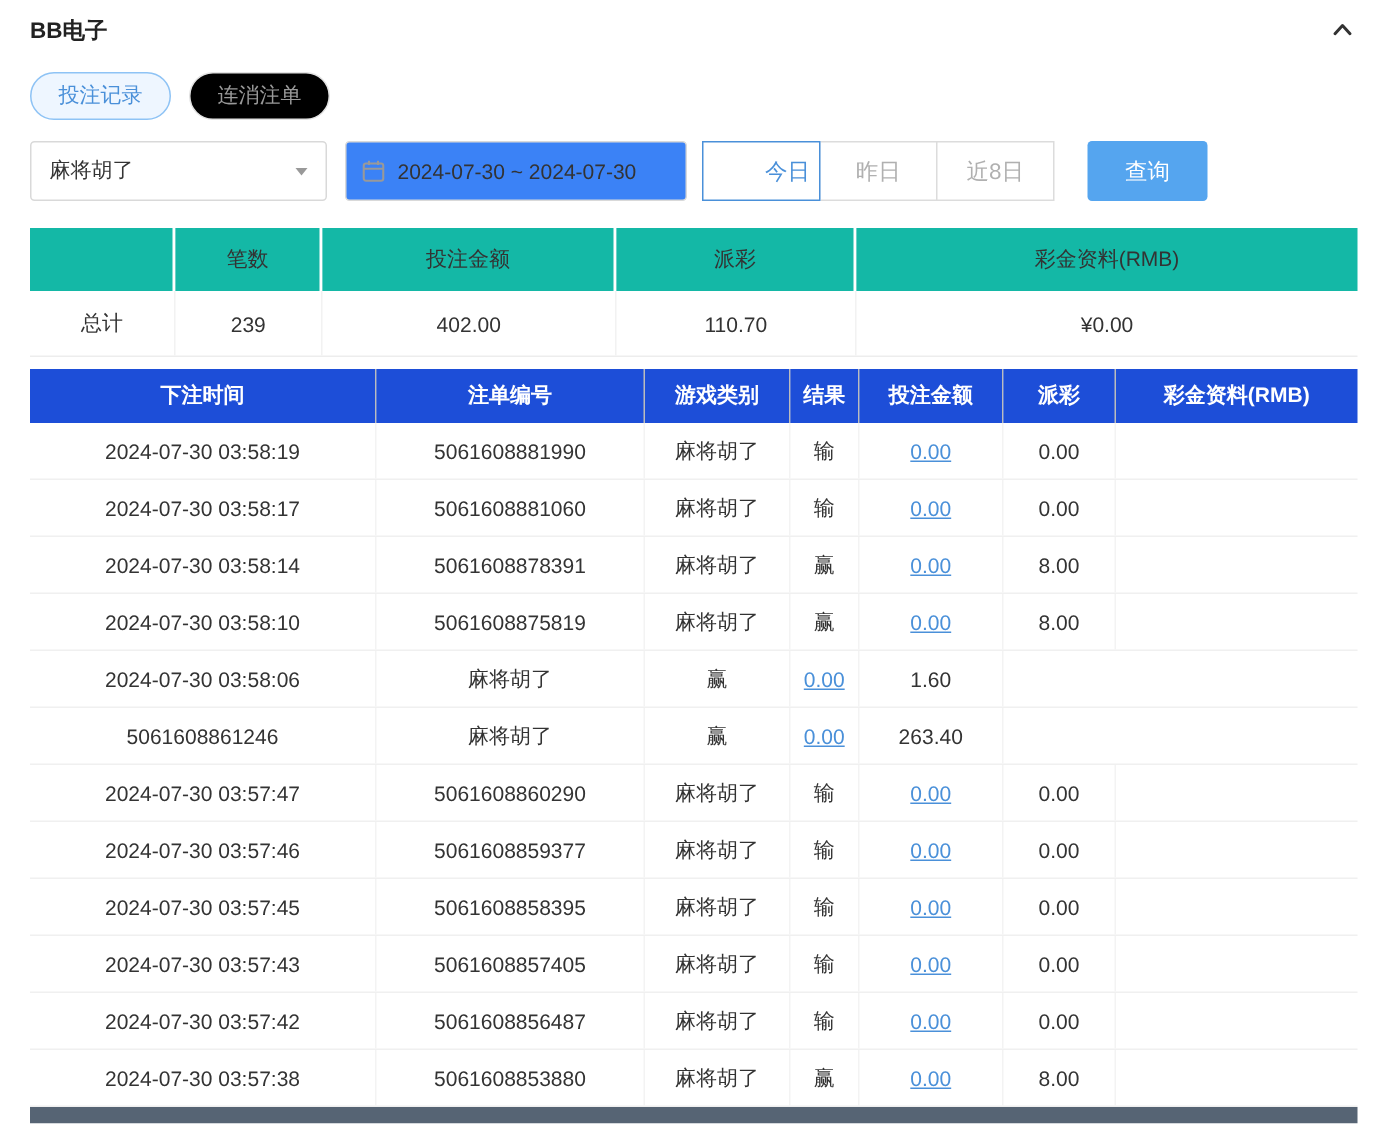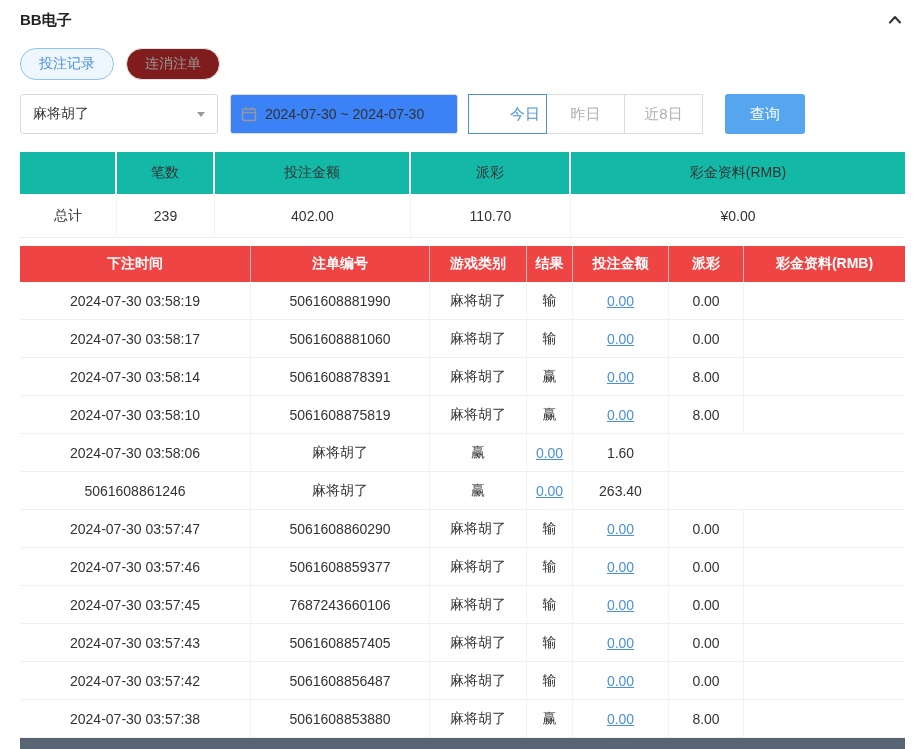--- a/index.html
+++ b/index.html
@@ -14,21 +14,21 @@
 
   
   .panel-header { display: flex; justify-content: space-between; align-items: center; height: 24px; }
   .panel-title { font-size: 15px; font-weight: bold; color: #222; }
   .collapse-btn { width: 20px; height: 20px; display: flex; align-items: center; justify-content: center; cursor: pointer; background: none; border: none; padding: 0; }
 
   
   .tabs { display: flex; gap: 12px; margin-top: 16px; }
   .tab {
     height: 32px; padding: 0 18px; border-radius: 16px;
-    border: 1px solid #e3e3e3; background: #7f1d1d; color: #999;
+    border: 1px solid #e3e3e3; background: #000000; color: #999;
     font-size: 14px; cursor: pointer; font-family: inherit;
   }
   .tab.active { background: #eef6ff; border-color: #8ec3f5; color: #4a90d9; }
 
   
   .filters { display: flex; align-items: center; margin-top: 14px; }
   .select {
     width: 198px; height: 40px; border: 1px solid #d9d9d9; border-radius: 3px;
     display: flex; align-items: center; justify-content: space-between;
     padding: 0 12px; cursor: pointer; background: #fff;
@@ -63,21 +63,21 @@
   .sh-cell:last-child { border-right: none; }
   .summary-row { height: 44px; border-bottom: 1px solid #ededed; }
   .sr-cell { display: flex; align-items: center; justify-content: center; border-right: 1px solid #f2f2f2; }
   .sr-cell:last-child { border-right: none; }
 
   
   .table { margin-top: 8px; }
   .t-header, .t-row { display: grid; grid-template-columns: 231px 179px 97px 46px 96px 75px 1fr; }
   .t-header { height: 36px; }
   .th {
-    background: #ef4444; color: #fff; font-weight: bold;
+    background: #1d4ed8; color: #fff; font-weight: bold;
     display: flex; align-items: center; justify-content: center;
     border-right: 1px solid #bcbcbc; font-size: 14px;
   }
   .th:last-child { border-right: none; }
   .t-row { height: 38px; border-bottom: 1px solid #f0f0f0; background: #fff; }
   .td { display: flex; align-items: center; justify-content: center; border-right: 1px solid #f3f3f3; }
   .td:last-child { border-right: none; }
   .bet-link { color: #4a90d9; text-decoration: underline; cursor: pointer; }
 
   
@@ -250,21 +250,21 @@
     <div class="td">输</div>
     <div class="td">
       <a class="bet-link">0.00</a>
     </div>
     <div class="td">0.00</div>
     <div class="td"></div>
   </div>
 
   <div class="t-row">
     <div class="td">2024-07-30 03:57:45</div>
-    <div class="td">7687243660106</div>
+    <div class="td">5061608858395</div>
     <div class="td">麻将胡了</div>
     <div class="td">输</div>
     <div class="td">
       <a class="bet-link">0.00</a>
     </div>
     <div class="td">0.00</div>
     <div class="td"></div>
   </div>
 
   <div class="t-row">

